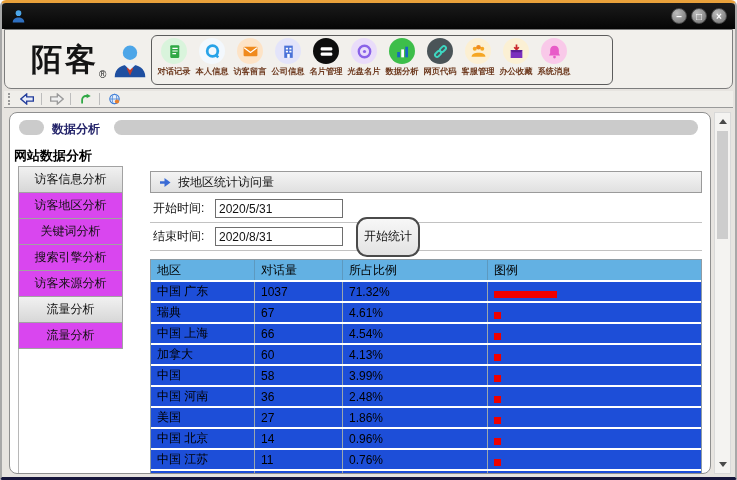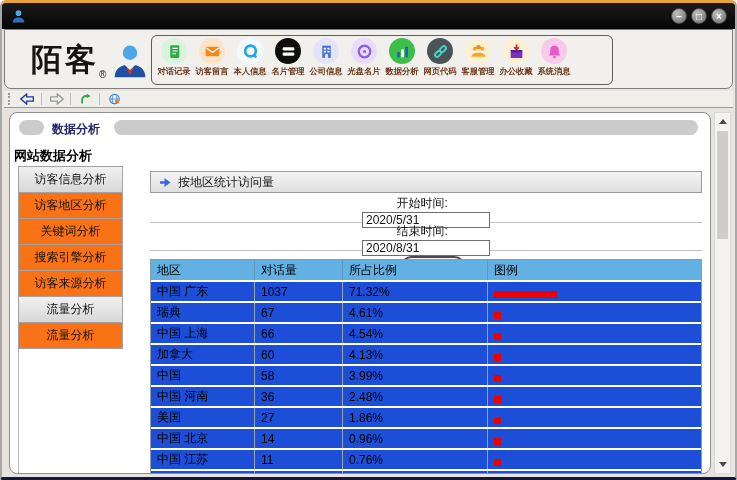--- a/index.html
+++ b/index.html
@@ -56,30 +56,30 @@
   .sb-thumb { position:absolute; left:2px; top:18px; width:11px; height:108px; background:#CDCDCD; cursor:pointer; }
   
   .tab-stub { position:absolute; left:9px; top:7px; width:25px; height:15px; background:#CBCBCB; border-radius:8px; }
   .tab-label { position:absolute; left:42px; top:8px; font-size:12px; font-weight:bold; color:#24246A; }
   .tab-bar { position:absolute; left:104px; right:12px; top:7px; height:15px; background:#CBCBCB; border-radius:8px; cursor:pointer; }
   .page-heading { position:absolute; left:4px; top:34px; font-size:13px; font-weight:bold; color:#000; }
   
   .sidebar-rail { position:absolute; left:8px; top:54px; bottom:0; width:105px; border-left:1px solid #B8B8B8; }
   .sidebar { position:absolute; left:8px; top:54px; width:105px; }
   .sb-item { height:27px; line-height:25px; text-align:center; font-size:12px; color:#111;
-    border:1px solid #A2A2A2; margin-top:-1px; background:#f97316; cursor:pointer; }
+    border:1px solid #A2A2A2; margin-top:-1px; background:#d946ef; cursor:pointer; }
   .sb-item.group { background:linear-gradient(#F1F1F1,#D7D7D7); }
   
   .main { position:absolute; left:140px; right:8px; top:53px; bottom:0; }
   .panel-head { position:absolute; left:0; right:0; top:5px; height:22px;
     background:linear-gradient(#F4F4F4,#E0E0E0); border:1px solid #9a9a9a;
     display:flex; align-items:center; font-size:12px; color:#111; }
   .panel-head svg { width:13px; height:13px; margin:0 6px 0 8px; }
   .form-row { position:absolute; left:0; right:0; height:28px; border-bottom:1px solid #C2C2C2;
-    display:flex; align-items:center; font-size:12px; color:#111;flex-direction:column; }
+    display:flex; align-items:center; font-size:12px; color:#111; }
   .fr1 { top:29px; } .fr2 { top:57px; }
   .form-label { width:62px; margin-left:3px; }
   .date-input { width:128px; height:19px; border:1px solid #6e6e6e; font-size:12px;
     padding:0 3px; font-family:"Liberation Sans",sans-serif; color:#111; background:#fff; }
   .go-btn { margin-left:13px; width:64px; height:40px; border:2px solid #4a4a4a; border-radius:11px;
     background:linear-gradient(#f7f7f7,#e3e3e3); font-size:12px; color:#111; cursor:pointer;
     font-family:"Liberation Sans",sans-serif; }
   
   .table-wrap { position:absolute; left:0; right:0; top:93px; border:1px solid #8F9CA4; background:#fff; }
   table { width:100%; border-collapse:separate; border-spacing:0 2px; margin-top:-2px; table-layout:fixed; }
@@ -123,58 +123,58 @@
         <div class="tb-item">
           <span class="tb-ic bg-green">
             <svg viewBox="0 0 16 16">
               <rect x="4" y="2" width="8.5" height="12" rx="1" fill="#2FA845"></rect>
               <path d="M6 5h5M6 7.5h5M6 10h3.5" stroke="#fff" stroke-width="1.1"></path>
             </svg>
           </span>
           <span class="tb-lb">对话记录</span>
         </div>
         <div class="tb-item">
+          <span class="tb-ic bg-white">
+            <svg viewBox="0 0 16 16">
+              <circle cx="8" cy="7.5" r="5" fill="none" stroke="#27A3E8" stroke-width="2.6"></circle>
+              <path d="M10.5 11l3 2.5" stroke="#27A3E8" stroke-width="2.4"></path>
+            </svg>
+          </span>
+          <span class="tb-lb">本人信息</span>
+        </div>
+        <div class="tb-item">
           <span class="tb-ic bg-peach">
             <svg viewBox="0 0 16 16">
               <rect x="1.5" y="3.5" width="13" height="9" rx="1" fill="#F08A1D"></rect>
               <path d="M2 4.5l6 4.5 6-4.5" fill="none" stroke="#fff" stroke-width="1.1"></path>
             </svg>
           </span>
           <span class="tb-lb">访客留言</span>
-        </div>
-        <div class="tb-item">
-          <span class="tb-ic bg-white">
-            <svg viewBox="0 0 16 16">
-              <circle cx="8" cy="7.5" r="5" fill="none" stroke="#27A3E8" stroke-width="2.6"></circle>
-              <path d="M10.5 11l3 2.5" stroke="#27A3E8" stroke-width="2.4"></path>
-            </svg>
-          </span>
-          <span class="tb-lb">本人信息</span>
-        </div>
-        <div class="tb-item">
-          <span class="tb-ic bg-dark">
-            <svg viewBox="0 0 16 16">
-              <rect x="2.5" y="4" width="11" height="3" rx="1.2" fill="#fff"></rect>
-              <rect x="2.5" y="9" width="11" height="3" rx="1.2" fill="#fff"></rect>
-            </svg>
-          </span>
-          <span class="tb-lb">名片管理</span>
         </div>
         <div class="tb-item">
           <span class="tb-ic bg-lav">
             <svg viewBox="0 0 16 16">
               <rect x="4" y="2.5" width="8" height="11.5" fill="#4A72D8"></rect>
               <rect x="5.5" y="4.5" width="2" height="1.6" fill="#fff"></rect>
               <rect x="8.8" y="4.5" width="2" height="1.6" fill="#fff"></rect>
               <rect x="5.5" y="7.3" width="2" height="1.6" fill="#fff"></rect>
               <rect x="8.8" y="7.3" width="2" height="1.6" fill="#fff"></rect>
               <rect x="6.8" y="10.3" width="2.4" height="3.7" fill="#fff"></rect>
             </svg>
           </span>
           <span class="tb-lb">公司信息</span>
+        </div>
+        <div class="tb-item">
+          <span class="tb-ic bg-dark">
+            <svg viewBox="0 0 16 16">
+              <rect x="2.5" y="4" width="11" height="3" rx="1.2" fill="#fff"></rect>
+              <rect x="2.5" y="9" width="11" height="3" rx="1.2" fill="#fff"></rect>
+            </svg>
+          </span>
+          <span class="tb-lb">名片管理</span>
         </div>
         <div class="tb-item">
           <span class="tb-ic bg-purp">
             <svg viewBox="0 0 16 16">
               <circle cx="8" cy="8" r="5.4" fill="none" stroke="#8A63E8" stroke-width="2.2"></circle>
               <circle cx="8" cy="8" r="1.5" fill="#8A63E8"></circle>
             </svg>
           </span>
           <span class="tb-lb">光盘名片</span>
         </div>

